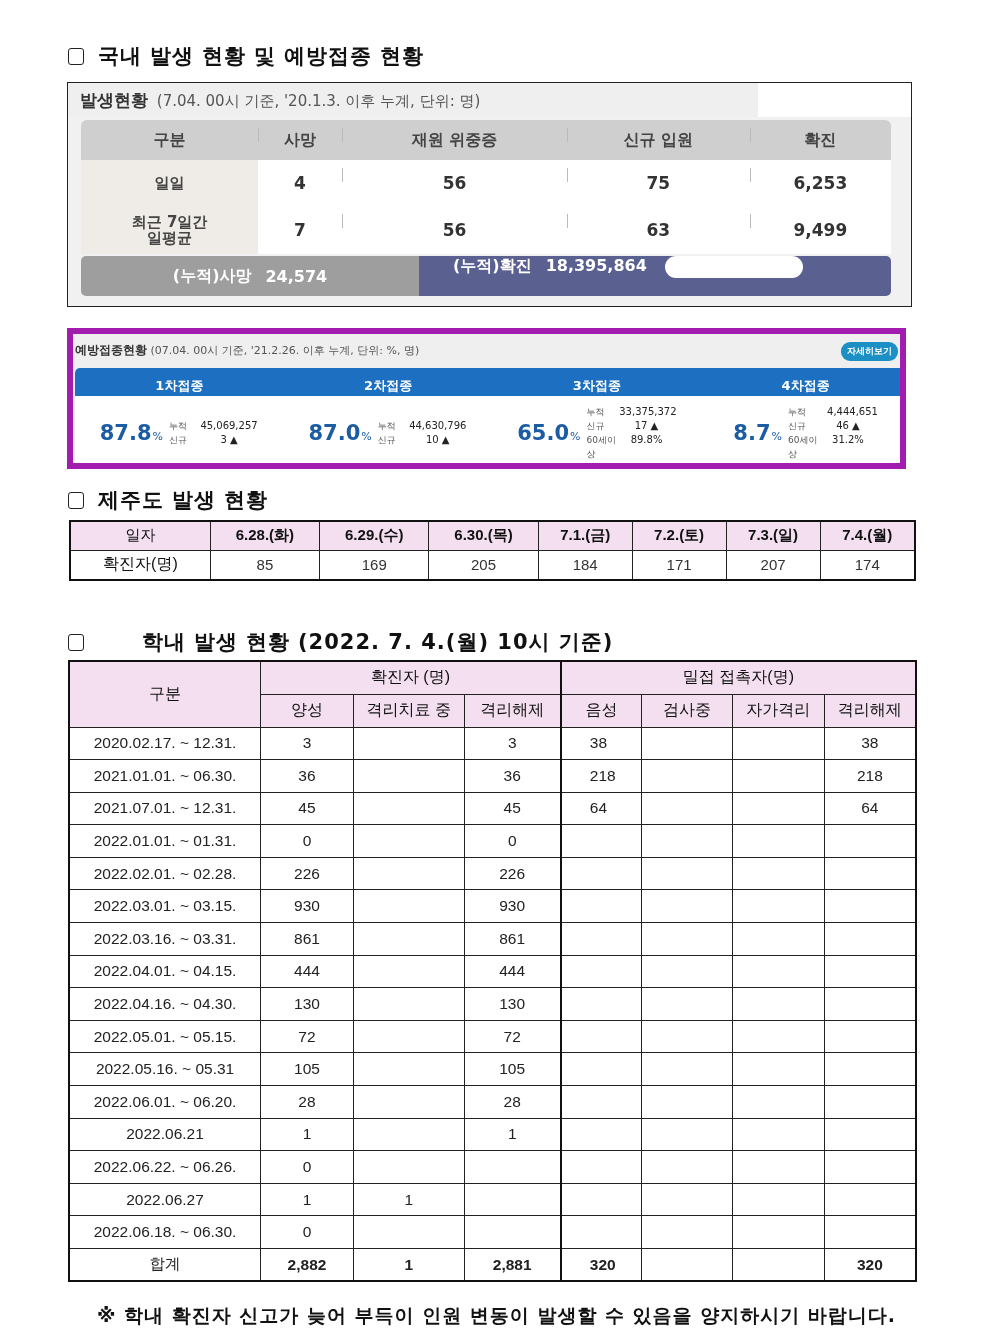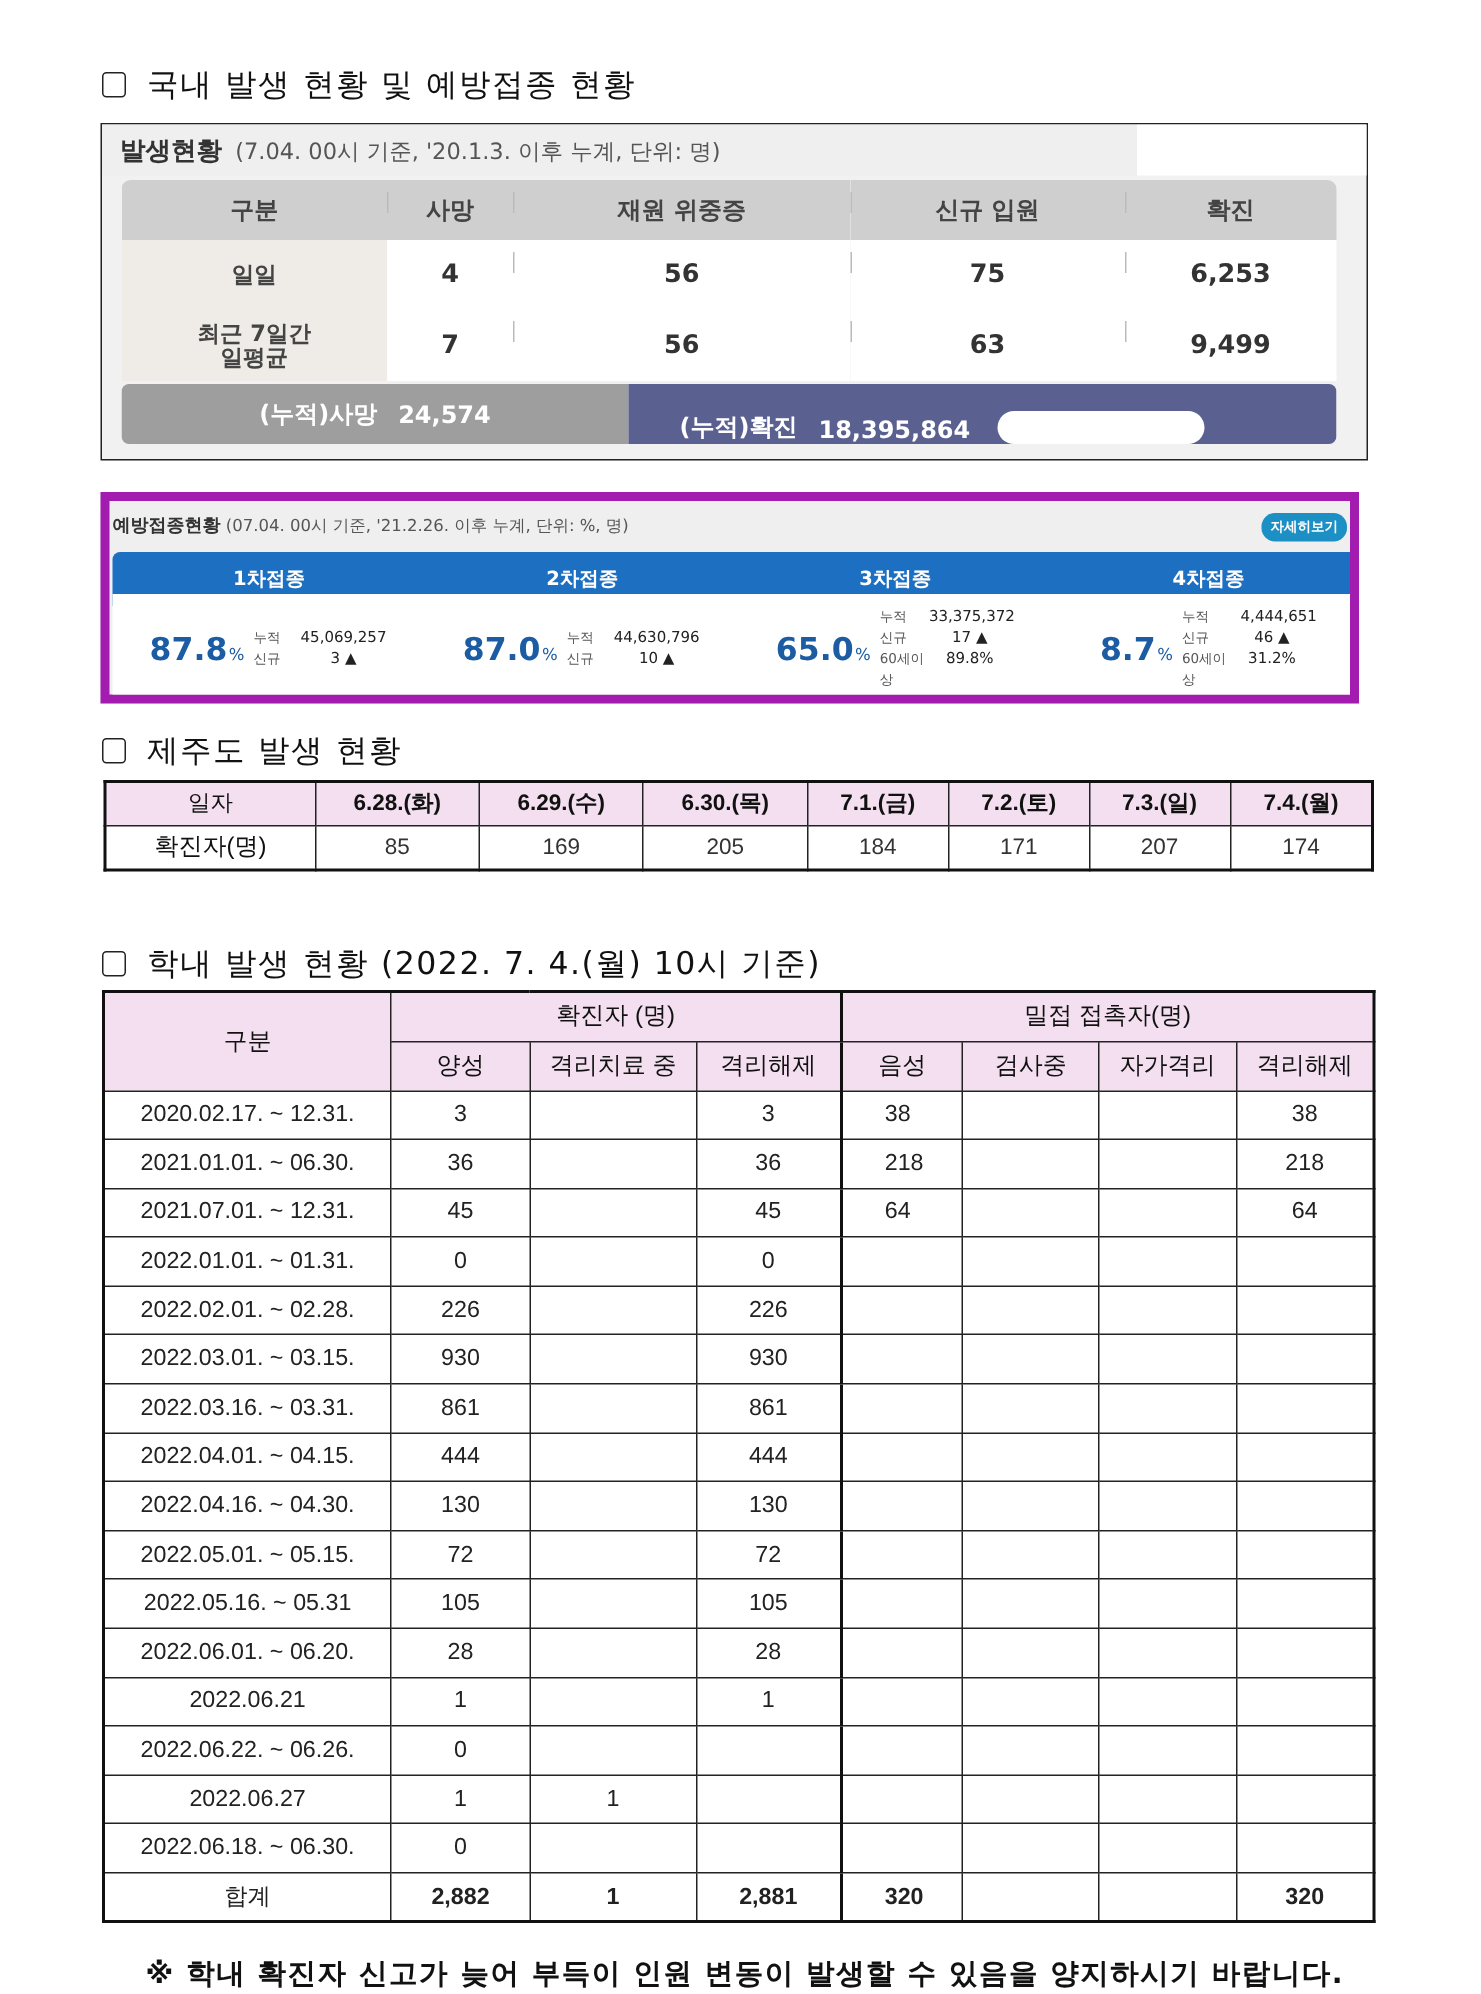--- a/index.html
+++ b/index.html
@@ -2,21 +2,21 @@
 <html><head>
 <meta charset="utf-8">
 <style>
   * { box-sizing: border-box; margin: 0; padding: 0; }
   body {
     width: 987px; height: 1329px; background: #ffffff;
     font-family: "DejaVu Sans", "Liberation Sans", sans-serif;
     color: #111; position: relative; overflow: hidden;
   }
   .section-title {
-    position: absolute; left: 68px; font-size: 21px; font-weight: normal;
+    position: absolute; left: 68px; font-size: 21px; font-weight: bold;
     letter-spacing: 1px; color: #111; display: flex; align-items: center;
   }
   .section-title .box {
     display: inline-block; width: 16px; height: 17px; border: 1.5px solid #222;
     border-radius: 3px; margin-right: 14px;
   }
   .section-title .words span { margin-right: 8px; }
 
   
   #panel1 {
@@ -53,21 +53,21 @@
   .cum-bar {
     position: absolute; left: 13px; top: 173px; width: 810px; height: 40px; display: flex;
     border-radius: 5px; overflow: hidden;
   }
   .cum-bar .death {
     width: 338px; background: #9e9e9e; color: #fff; font-weight: bold; font-size: 16px;
     display: flex; align-items: center; justify-content: center; gap: 14px;
   }
   .cum-bar .conf {
     flex: 1; background: #5a6191; color: #fff; font-weight: bold; font-size: 16px;
-    display: flex; align-items: flex-end; padding-left: 34px; gap: 14px;
+    display: flex; align-items: flex-start; padding-left: 34px; gap: 14px;
   }
   .cum-bar .conf .blank {
     width: 138px; height: 22px; background: #fff; border-radius: 11px; margin-left: 4px;
   }
 
   
   #panel2 {
     position: absolute; left: 67px; top: 328px; width: 839px; height: 141px;
     border: 6px solid #a21caf; background: #efefef; overflow: hidden;
   }
@@ -288,21 +288,21 @@
     <td>169</td>
     <td>205</td>
     <td>184</td>
     <td>171</td>
     <td>207</td>
     <td>174</td>
   </tr>
 </tbody>
   </table>
 
-<div class="section-title" style="top:628px;">
+<div class="section-title" style="top:628px;gap:44px;">
   <span class="box"></span>
   <span class="words">
     <span>학내</span><span>발생</span><span>현황</span><span>(2022. 7. 4.(월) 10시 기준)</span>
   </span>
 </div>
 
 <table id="school" class="grid">
   <colgroup>
     <col style="width:192px">
       <col style="width:93px">

